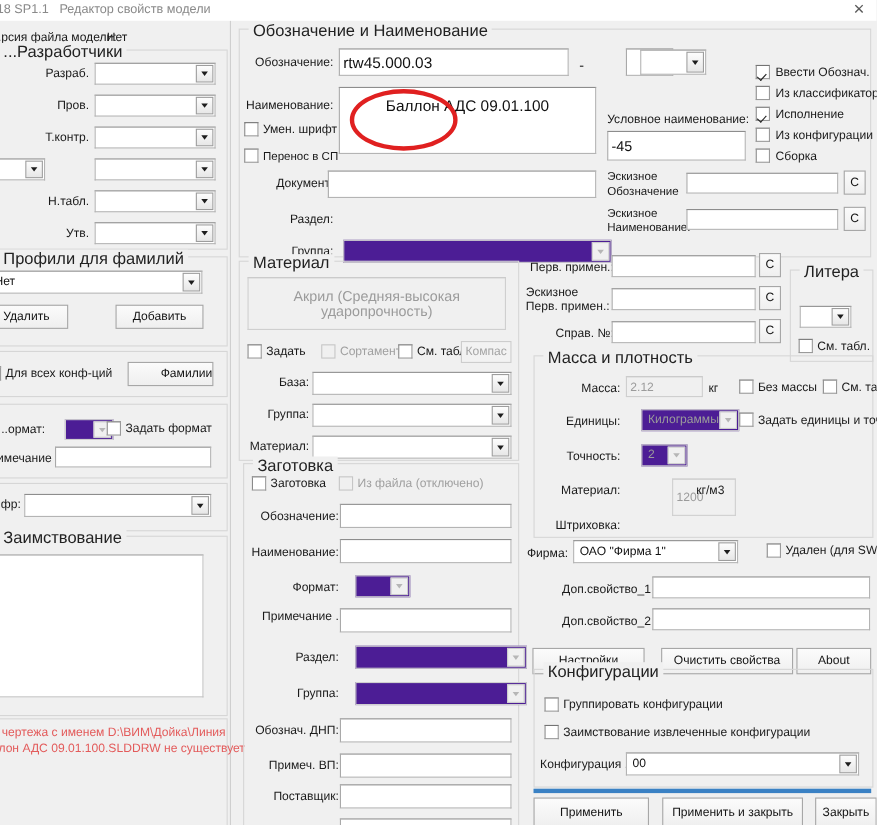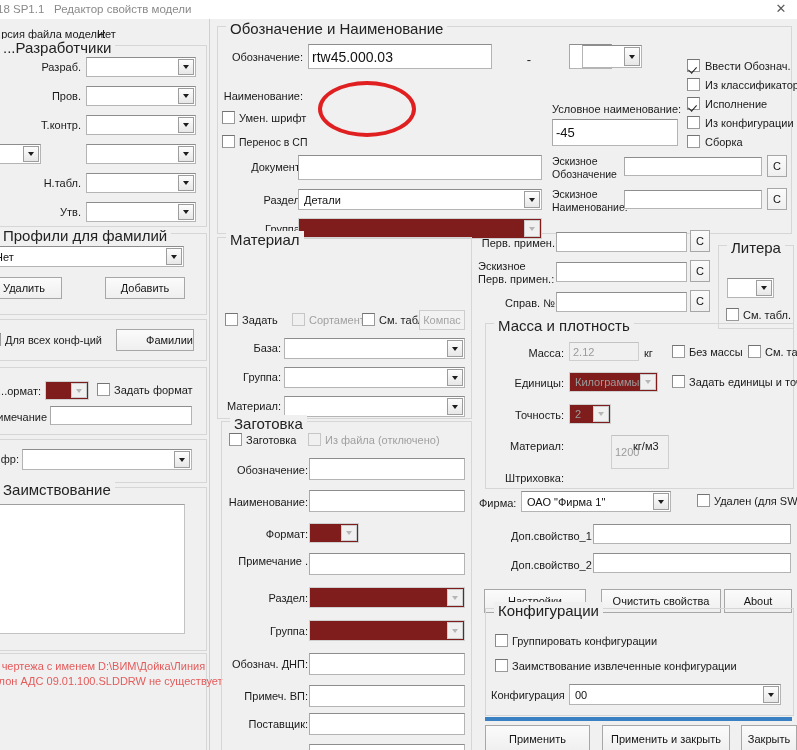--- a/index.html
+++ b/index.html
@@ -62,21 +62,21 @@
   }
   .sel .txt{position:absolute;left:5px;top:50%;transform:translateY(-50%);white-space:nowrap;}
   .sel .arw{
     position:absolute;right:1px;top:1px;bottom:1px;width:16px;
     background:linear-gradient(#fdfdfd,#e7e7e7);border:1px solid #9d9d9d;box-sizing:border-box;
   }
   .sel .arw::after{
     content:"";position:absolute;left:50%;top:50%;margin-left:-3.5px;margin-top:-2px;
     border-left:3.5px solid transparent;border-right:3.5px solid transparent;border-top:4px solid #1d1d1d;
   }
-  .sel.dis{background:#7f1d1d;color:#9b9b9b;border-color:#cfcfcf;}
+  .sel.dis{background:#4c1d95;color:#9b9b9b;border-color:#cfcfcf;margin-left:14px;}
   .sel.dis .arw{background:#f0f0f0;border-color:#cccccc;}
   .sel.dis .arw::after{border-top-color:#b6b6b6;}
 
   .btn{
     position:absolute;box-sizing:border-box;
     background:linear-gradient(#fbfbfb,#efefef);
     border:1px solid #a7a7a7;color:#141414;font-size:11px;
     font-family:"Liberation Sans","DejaVu Sans",sans-serif;
     display:flex;align-items:center;justify-content:center;cursor:pointer;
   }
@@ -203,43 +203,42 @@
       <div class="grp" style="left:-10px;top:634px;width:215px;height:112px;">
         <div class="errtext" style="left:-8px;top:5px;">...л чертежа с именем D:\ВИМ\Дойка\Линия</div>
         <div class="errtext" style="left:-8px;top:20px;">...ллон АДС 09.01.100.SLDDRW не существует</div>
       </div>
     </div>
 
     <div class="grp" style="left:217px;top:7px;width:573px;height:206px;">
       <div class="cap">Обозначение и Наименование</div>
 
       <div class="lbl" style="left:0px;top:24px;width:85px;">Обозначение:</div>
-      <input class="tb big" style="left: 90px; top: 17px; width: 184px; height: 25px; line-height: 23px;" value="rtw45.000.03">
+      <input class="tb big" style="left: 90px; top: 17px; width: 209px; height: 25px; line-height: 23px;" value="rtw45.000.03">
       <div class="lbl" style="left:303px;top:25px;width:10px;font-size:13px;">-</div>
       <input class="tb big ctr" style="left: 316px; top: 17px; width: 43px; height: 25px; line-height: 23px; margin-left: 35px;" value="45">
       <div class="sel" style="left:364px;top:18px;width:60px;height:23px;">
         <span class="txt"></span>
         <span class="arw"></span>
       </div>
 
       <div class="lbl" style="left:-3px;top:63px;width:88px;">Наименование:</div>
+      <div class="tb big" style="left:90px;top:52px;width:234px;height:61px;display:flex;align-items:flex-start;justify-content:center;padding-top:9px;">
+        <span>Баллон АДС 09.01.100</span>
+      </div>
 
       <div class="cb" style="left:4px;top:84px;"></div>
       <div class="cbl" style="left:21px;top:85px;">Умен. шрифт</div>
       <div class="cb" style="left:4px;top:108px;"></div>
       <div class="cbl" style="left:21px;top:109px;font-size:10.5px;">Перенос в СП</div>
 
       <div class="lbl" style="left:0px;top:134px;width:85px;">Документ:</div>
       <input class="tb" style="left: 80px; top: 128px; width: 244px; height: 25px;" value="">
 
       <div class="lbl" style="left:0px;top:167px;width:85px;">Раздел:</div>
-      <div class="sel" style="left:80px;top:162px;width:244px;height:21px;">
-        <span class="txt">Детали</span>
-        <span class="arw"></span>
-      </div>
 
       <div class="lbl" style="left:0px;top:196px;width:85px;">Группа:</div>
       <div class="sel dis" style="left:80px;top:191px;width:244px;height:21px;">
         <span class="txt"></span>
         <span class="arw"></span>
       </div>
 
       <div class="lbl l" style="left:334px;top:76px;">Условное наименование:</div>
       <input class="tb" style="left: 334px; top: 92px; width: 126px; height: 27px; font-size: 13px;" value="-45">
 
@@ -266,20 +265,23 @@
       <div class="cbl" style="left:487px;top:90px;">Из конфигурации</div>
 
       <div class="cb" style="left:469px;top:108px;"></div>
       <div class="cbl" style="left:487px;top:109px;">Сборка</div>
     </div>
 
     <div class="annot" style="left:318px;top:62px;width:90px;height:48px;"></div>
 
     <div class="grp" style="left:217px;top:218px;width:253px;height:180px;">
       <div class="cap">Материал</div>
+      <div class="tb dis" style="left:7px;top:14px;width:235px;height:48px;display:flex;align-items:center;justify-content:center;text-align:center;font-size:13px;padding:0 6px;box-sizing:border-box;">
+        <span>Акрил (Средняя-высокая ударопрочность)</span>
+      </div>
 
       <div class="cb" style="left:7px;top:75px;"></div>
       <div class="cbl" style="left:24px;top:76px;">Задать</div>
 
       <div class="cb dis" style="left:74px;top:75px;"></div>
       <div class="cbl dis" style="left:91px;top:76px;">Сортамент</div>
 
       <div class="cb" style="left:144px;top:75px;"></div>
       <div class="cbl" style="left:161px;top:76px;">См. табл.</div>
 

